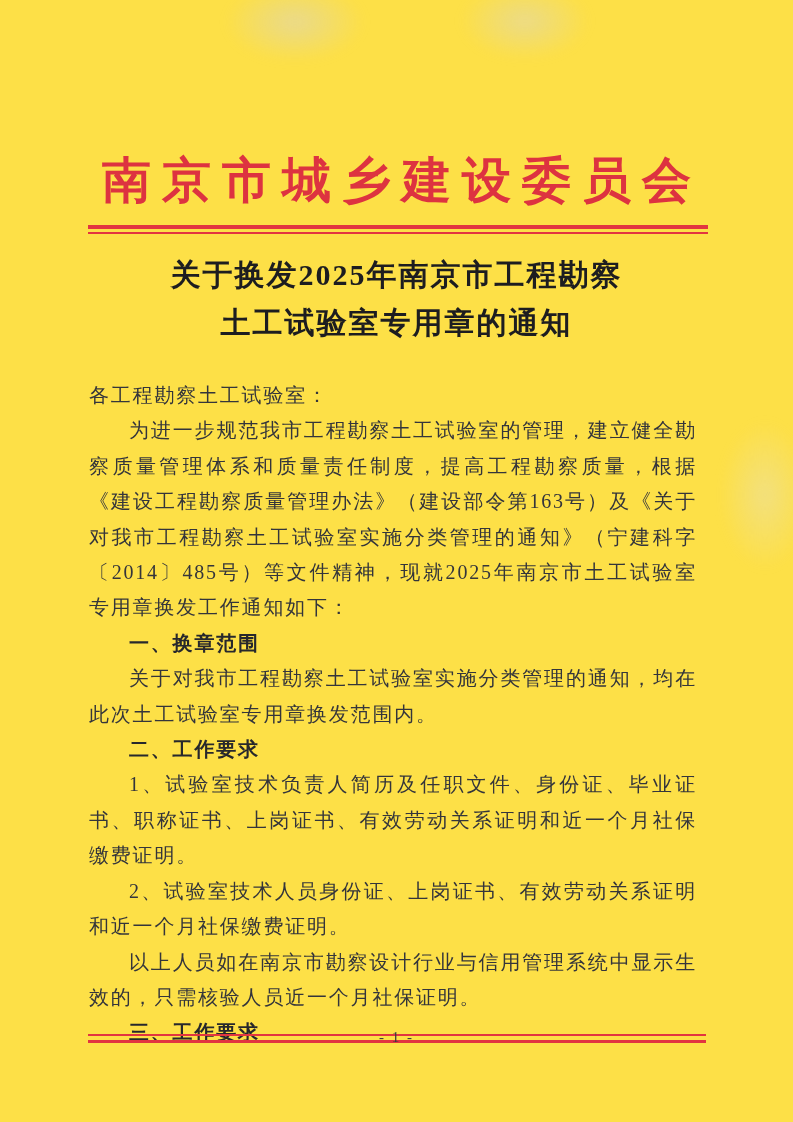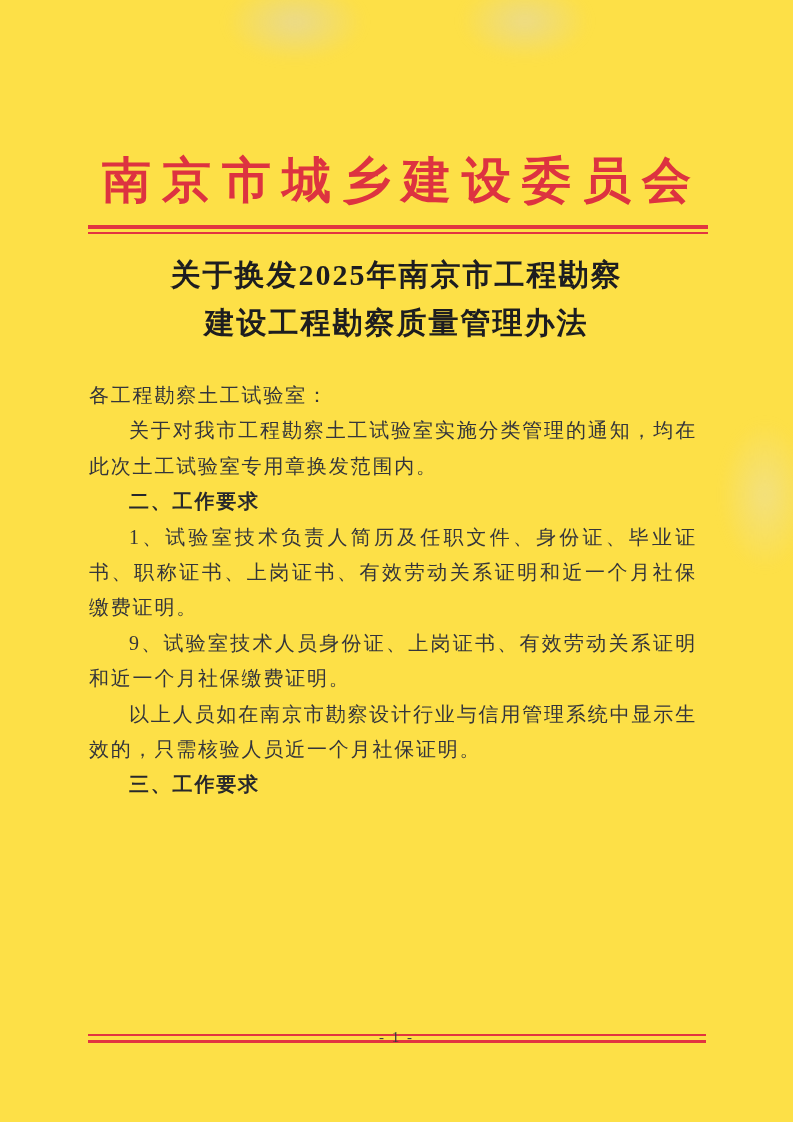--- a/index.html
+++ b/index.html
@@ -147,29 +147,31 @@
 
   <div class="letterhead">南京市城乡建设委员会</div>
 
   <div class="double-rule-top">
     <div class="rule-thick"></div>
     <div class="rule-thin"></div>
   </div>
 
   <div class="doc-title">
     <div>关于换发2025年南京市工程勘察</div>
-    <div>建设工程勘察质量管理办法</div>
+    <div>土工试验室专用章的通知</div>
   </div>
 
   <div class="doc-body">
       <p class="salutation">各工程勘察土工试验室：</p>
+      <p class="para">为进一步规范我市工程勘察土工试验室的管理，建立健全勘察质量管理体系和质量责任制度，提高工程勘察质量，根据《建设工程勘察质量管理办法》（建设部令第163号）及《关于对我市工程勘察土工试验室实施分类管理的通知》（宁建科字〔2014〕485号）等文件精神，现就2025年南京市土工试验室专用章换发工作通知如下：</p>
+      <p class="heading">一、换章范围</p>
       <p class="para">关于对我市工程勘察土工试验室实施分类管理的通知，均在此次土工试验室专用章换发范围内。</p>
       <p class="heading">二、工作要求</p>
       <p class="para">1、试验室技术负责人简历及任职文件、身份证、毕业证书、职称证书、上岗证书、有效劳动关系证明和近一个月社保缴费证明。</p>
-      <p class="para">9、试验室技术人员身份证、上岗证书、有效劳动关系证明和近一个月社保缴费证明。</p>
+      <p class="para">2、试验室技术人员身份证、上岗证书、有效劳动关系证明和近一个月社保缴费证明。</p>
       <p class="para">以上人员如在南京市勘察设计行业与信用管理系统中显示生效的，只需核验人员近一个月社保证明。</p>
       <p class="heading">三、工作要求</p>
     </div>
 
   <div class="footer-rule">
     <div class="rule-thin"></div>
     <div class="rule-thick"></div>
   </div>
 
   <div class="page-number">- 1 -</div>

